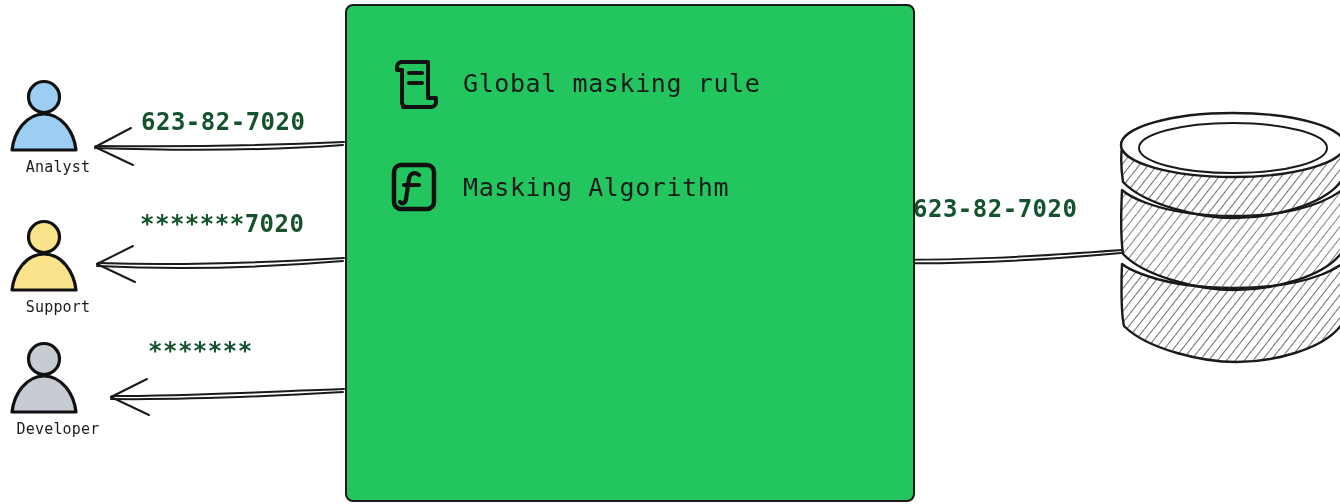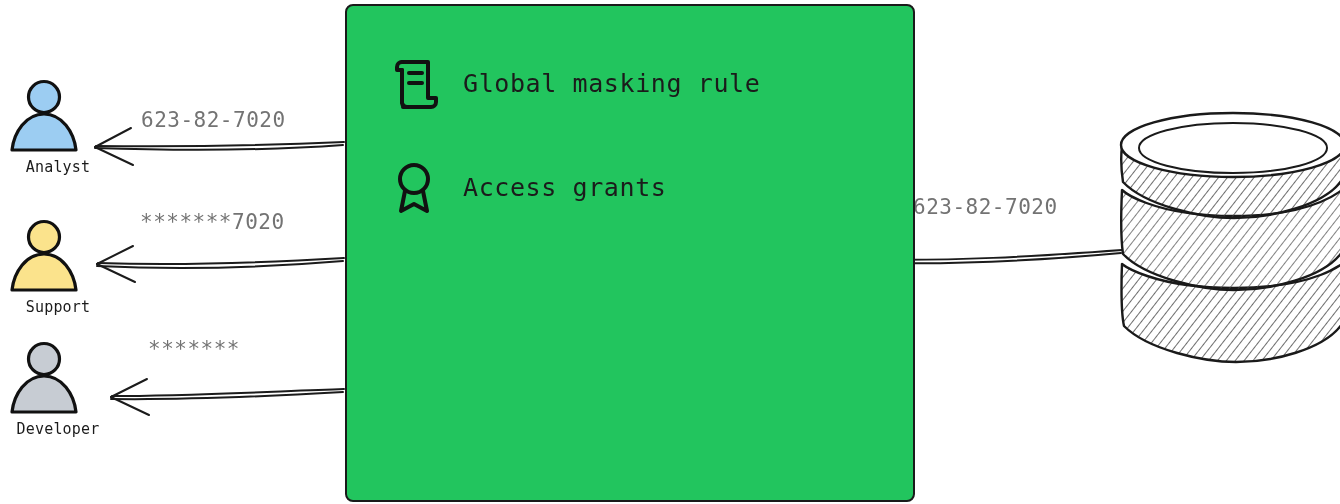--- a/index.html
+++ b/index.html
@@ -44,24 +44,24 @@
     white-space: nowrap;
   }
   #actor-analyst   { left: -2px;  top: 78px;  }
   #actor-support   { left: -2px;  top: 218px; }
   #actor-developer { left: -2px;  top: 340px; }
 
   
   .flow-label {
     position: absolute;
     font-family: "DejaVu Sans Mono", "Liberation Mono", monospace;
-    font-size: 21px;
-    font-weight: 400;
+    font-size: 24px;
+    font-weight: 700;
     letter-spacing: 0.5px;
-    color: #737373;
+    color: #14532d;
     white-space: nowrap;
   }
   #flow-label-analyst   { left: 141px; top: 108px; }
   #flow-label-support   { left: 140px; top: 210px; }
   #flow-label-developer { left: 148px; top: 337px; }
   #flow-label-source    { left: 913px; top: 195px; }
 
   
   #policy-panel {
     position: absolute;
@@ -196,23 +196,24 @@
         <path d="M15,6 h26 v36 h8 v4 a5,5 0 0 1 -5,5 H16"></path>
         <path d="M15,6 a5,5 0 0 0 -5,5 v3 h5"></path>
         <path d="M15,14 v33 a5,5 0 0 0 5,4"></path>
         <line x1="22" y1="17" x2="35" y2="17"></line>
         <line x1="22" y1="27" x2="35" y2="27"></line>
       </svg>
       <span class="policy-text">Global masking rule</span>
     </div>
 
 
-
     <div class="policy-item">
-      <svg class="policy-icon" viewBox="0 0 54 54" fill="none" stroke="#111" stroke-width="4" stroke-linejoin="round" stroke-linecap="round">
-        <circle cx="27" cy="19" r="14"></circle>
-        <path d="M18,31 L14,51 L27,44 L40,51 L36,31"></path>
+      <svg class="policy-icon" viewBox="0 0 54 54">
+        <rect x="7" y="5" width="40" height="44" rx="7" fill="none" stroke="#111" stroke-width="4.5"></rect>
+        <path d="M32,15 c-3,-3 -9,-3 -10,4 l-3,20 c-1,5 -4,5 -6,3" fill="none" stroke="#111" stroke-width="4.2" stroke-linecap="round"></path>
+        <line x1="17" y1="25" x2="32" y2="25" stroke="#111" stroke-width="4.2" stroke-linecap="round"></line>
       </svg>
-      <span class="policy-text">Access grants</span>
+      <span class="policy-text">Masking Algorithm</span>
     </div>
 
+
   </div>
 </div>
 
 </body></html>

